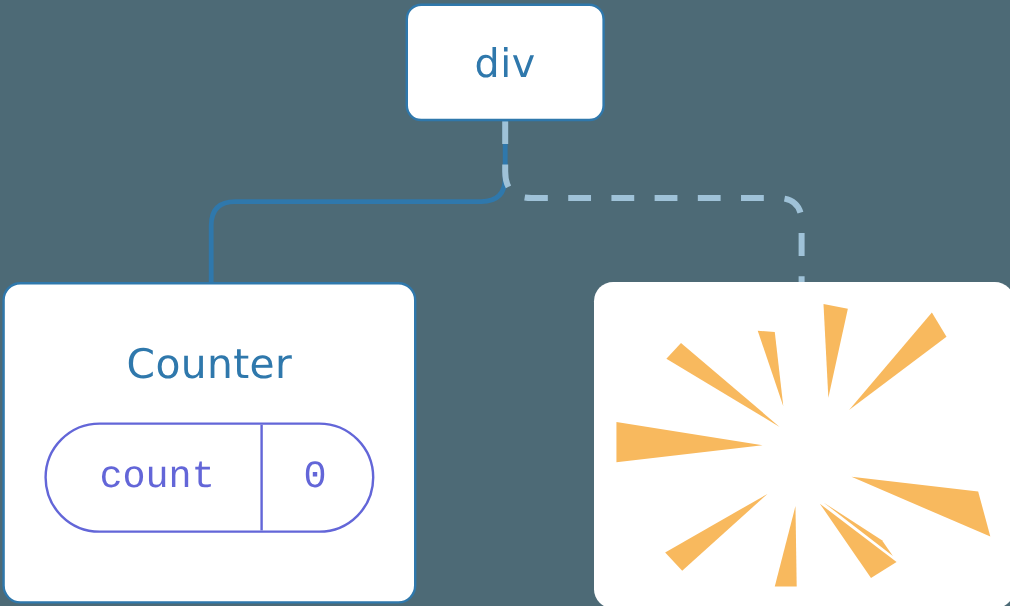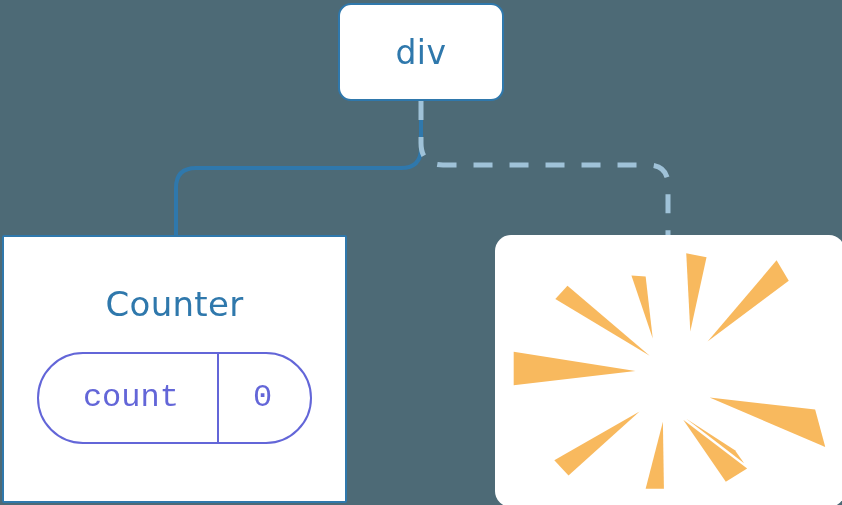--- a/index.html
+++ b/index.html
@@ -54,21 +54,21 @@
     line-height: 1;
   }
 
   
   #node-counter {
     left: 2px;
     top: 235px;
     width: 345px;
     height: 268px;
     border: 2px solid #2f78ac;
-    border-radius: 2px;
+    border-radius: 15px;
     display: flex;
     flex-direction: column;
     align-items: center;
   }
   #node-counter .node-title {
     margin-top: 50px;
     font-size: 34px;
     color: #2f78ac;
     letter-spacing: 0.3px;
     line-height: 1;

